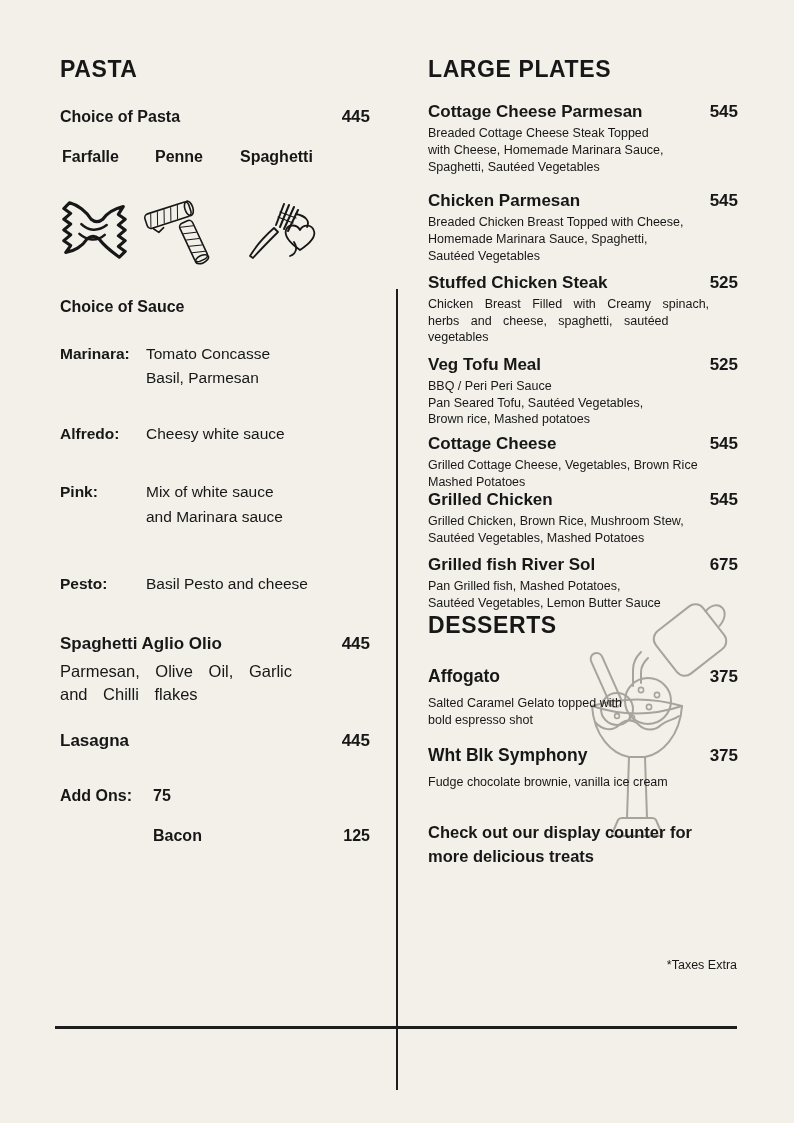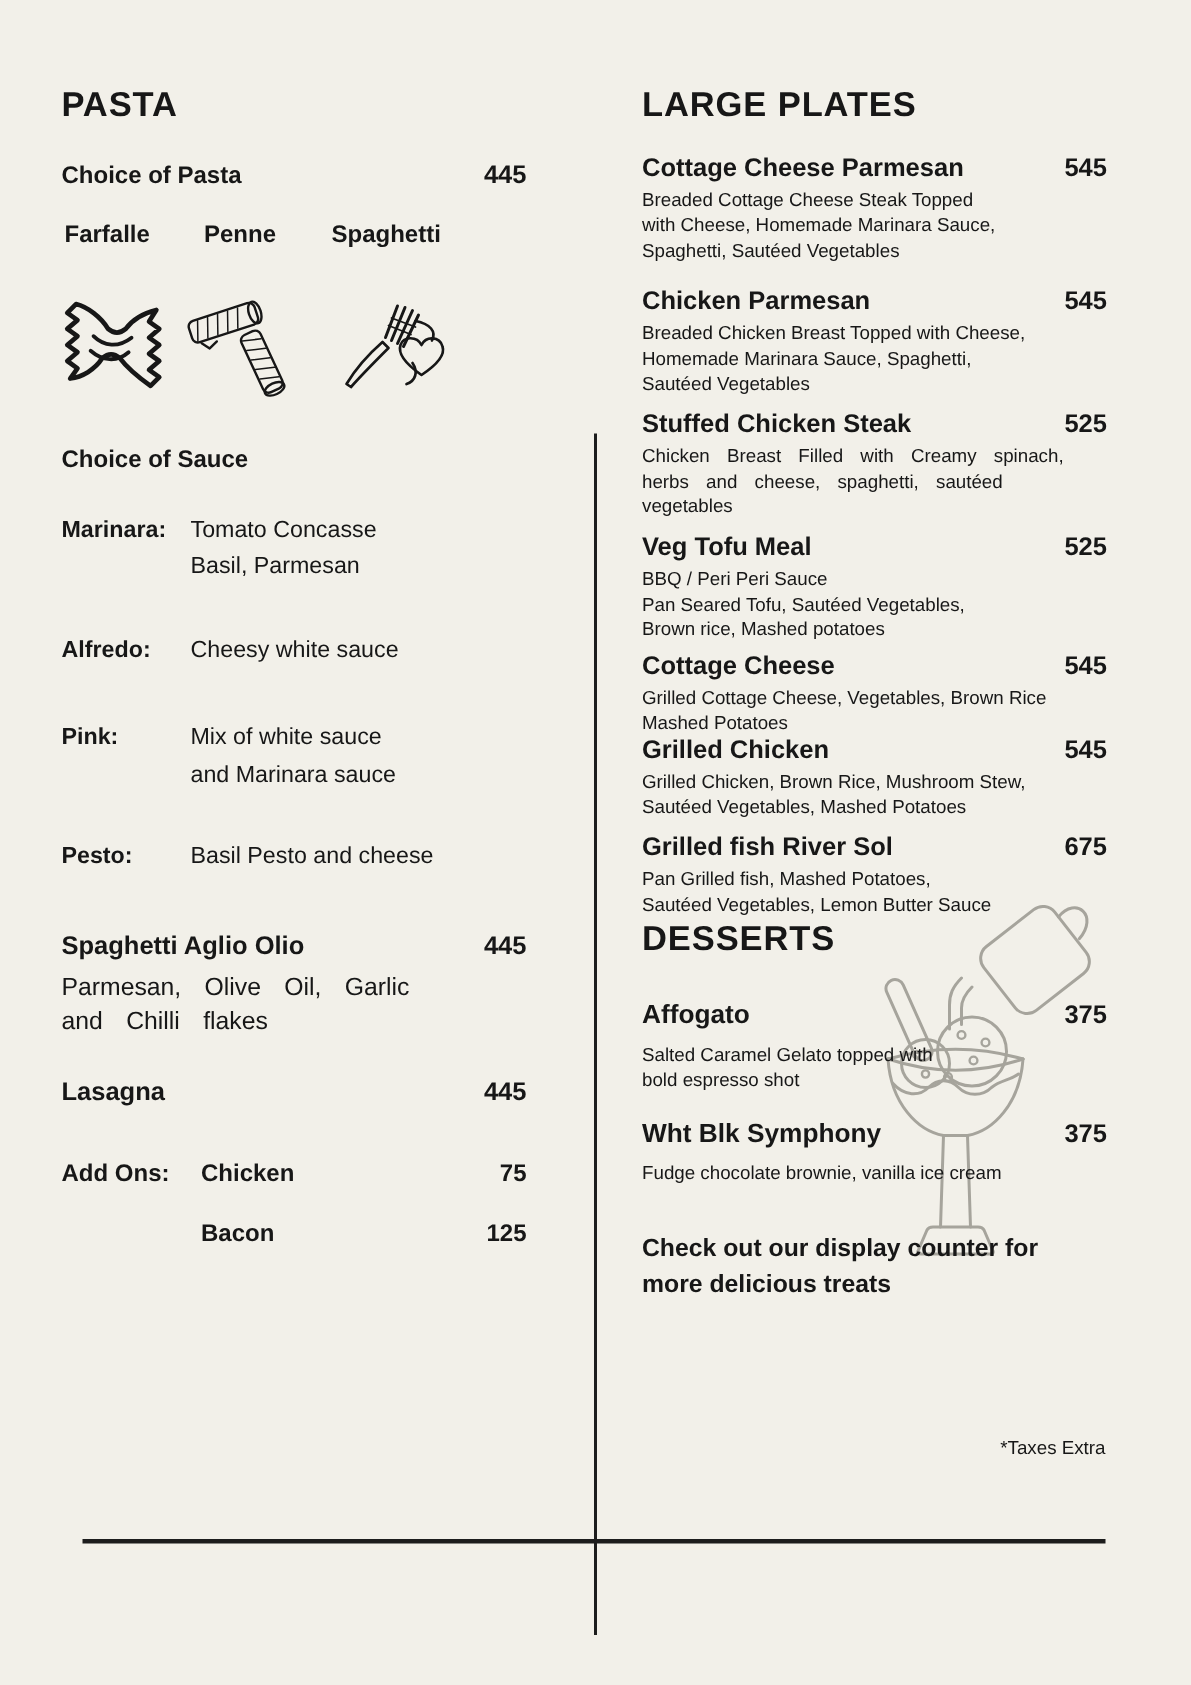--- a/index.html
+++ b/index.html
@@ -13,21 +13,21 @@
     -webkit-font-smoothing:antialiased;
   }
   .page{position:relative;width:794px;height:1123px;overflow:hidden;}
 
   
   .v-divider{position:absolute;left:396px;top:289px;width:2px;height:801px;background:var(--divider);}
   .h-divider{position:absolute;left:55px;top:1026px;width:682px;height:2.5px;background:var(--divider);}
 
   
   .col{position:absolute;top:56px;width:310px;z-index:2;}
-  .col-left{left:41px;}
+  .col-left{left:60px;}
   .col-right{left:428px;}
 
   h1.section-title{font-size:23px;font-weight:800;letter-spacing:.6px;margin:0;line-height:1.15;}
 
   .row{display:flex;justify-content:space-between;align-items:baseline;}
   .bold16{font-size:16px;font-weight:700;}
   .price{font-size:17px;font-weight:700;white-space:nowrap;}
 
   
   .cop-row{margin-top:25px;}
@@ -39,21 +39,21 @@
   .icons-row{position:relative;height:76px;margin-top:25px;}
   .icons-row svg{position:absolute;}
   .icon-farfalle{left:-4px;top:0;}
   .icon-penne{left:82px;top:2px;}
   .icon-spaghetti{left:186px;top:6px;}
 
   .sauce-title{font-size:16px;font-weight:700;margin-top:30px;}
   .sauce-row{display:flex;font-size:15.5px;line-height:1.55;}
   .sauce-name{width:86px;font-weight:700;flex:none;}
   .sauce-desc{white-space:pre-line;}
-  .mt26{margin-top:26px;} .mt32{margin-top:32px;} .mt34{margin-top:34px;} .mt30{margin-top:30px;}
+  .mt26{margin-top:26px;} .mt32{margin-top:32px;} .mt34{margin-top:34px;} .mt30{margin-top:43px;}
 
   .litem{margin-top:38px;}
   .litem .row .name{font-size:17px;font-weight:700;}
   .ldesc{font-size:16.5px;line-height:1.42;white-space:pre-line;margin-top:6px;}
   .ws-left{word-spacing:11px;}
   .lasagna{margin-top:25px;}
 
   .addons{margin-top:36px;}
   .addon-row{display:flex;align-items:baseline;}
   .addon-label{width:93px;flex:none;font-size:16px;font-weight:700;}
@@ -166,21 +166,20 @@
     <div class="litem lasagna">
       <div class="row">
         <span class="name">Lasagna</span>
         <span class="price">445</span>
       </div>
     </div>
 
     <div class="addons">
       <div class="addon-row">
         <span class="addon-label">Add Ons:</span>
-        <span class="addon-name">Chicken</span>
         <span class="addon-price">75</span>
       </div>
       <div class="addon-row">
         <span class="addon-label"></span>
         <span class="addon-name">Bacon</span>
         <span class="addon-price">125</span>
       </div>
     </div>
   </div>
 

